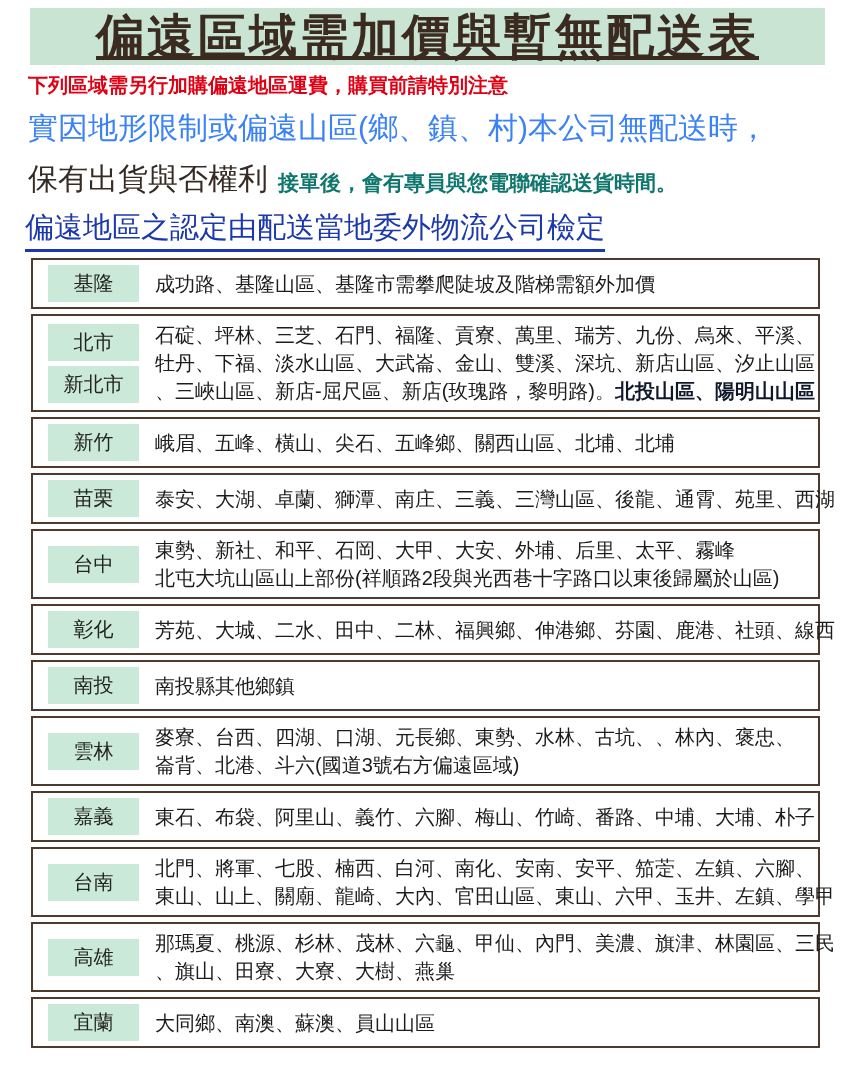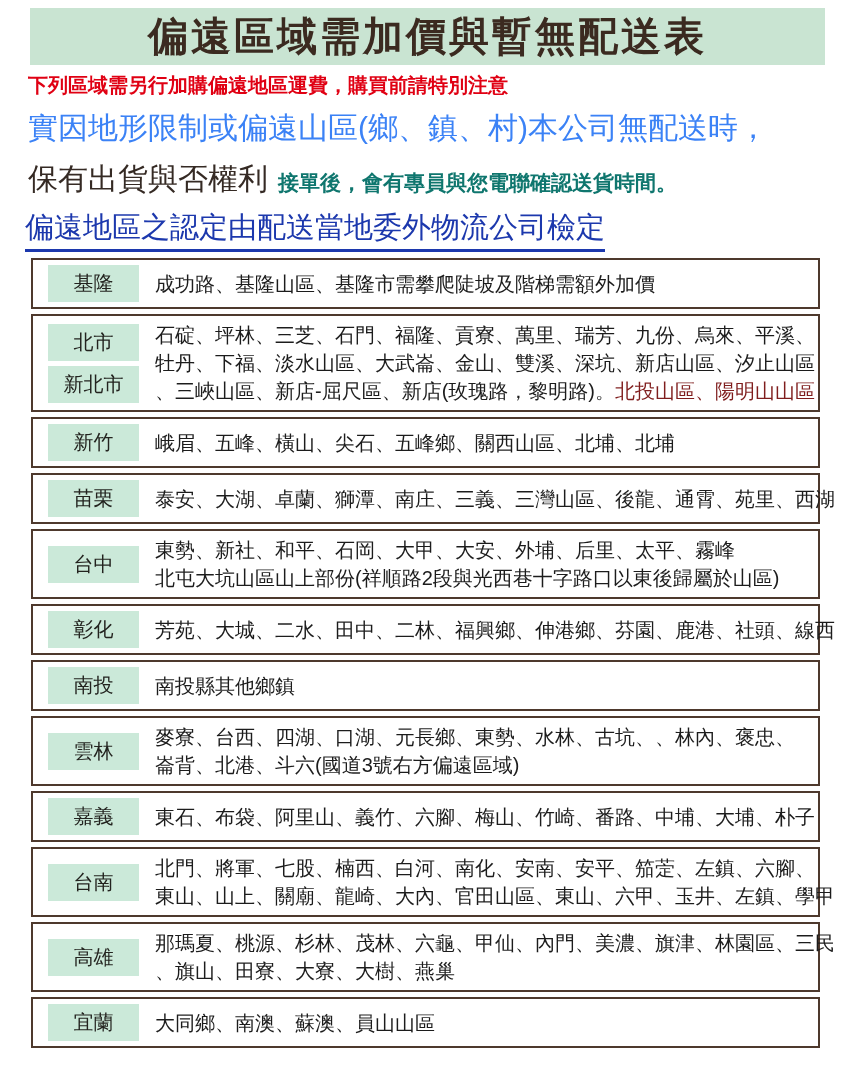--- a/index.html
+++ b/index.html
@@ -6,21 +6,21 @@
   body{
     width:850px;height:1070px;background:#ffffff;
     font-family:"Liberation Sans","DejaVu Sans",sans-serif;
     color:#1c1c1c;overflow:hidden;
   }
   .title-bar{
     margin:8px 25px 0 30px;width:795px;height:57px;
     background:#c9e4d2;display:flex;align-items:center;justify-content:center;
   }
   .title-text{
-    color:#3b2a20;font-size:40px;font-weight:bold;letter-spacing:3px;white-space:nowrap;
+    color:#3b2a20;font-size:48px;font-weight:bold;letter-spacing:3px;white-space:nowrap;text-decoration:underline;
   }
   .notice-red{
     margin:7px 0 0 28px;color:#e00013;font-size:20px;font-weight:bold;
   }
   .policy-line1{
     margin:9px 0 0 28px;color:#3b82f6;font-size:30px;white-space:nowrap;
   }
   .policy-line2{
     margin:10px 0 0 28px;color:#352a24;font-size:30px;white-space:nowrap;display:flex;align-items:center;
   }
@@ -37,21 +37,21 @@
     margin-bottom:5px;padding:5px 6px 5px 0;
   }
   .labels{
     width:91px;margin-left:15px;flex-shrink:0;display:flex;flex-direction:column;gap:5px;
   }
   .region-label{
     background:#cbe9d9;color:#23231f;font-size:20px;text-align:center;padding:5px 2px;white-space:nowrap;
   }
   .content{flex:1;padding-left:16px;font-size:20px;line-height:28px;color:#1c1c1c;}
   .line{white-space:nowrap;}
-  .muted{color:#7f1d1d;}
+  .muted{color:#0f172a;font-weight:bold;}
 </style>
 </head>
 <body>
 
 <div class="title-bar">
   <span class="title-text">偏遠區域需加價與暫無配送表</span>
 </div>
 
 <div class="notice-red">下列區域需另行加購偏遠地區運費，購買前請特別注意</div>
 

